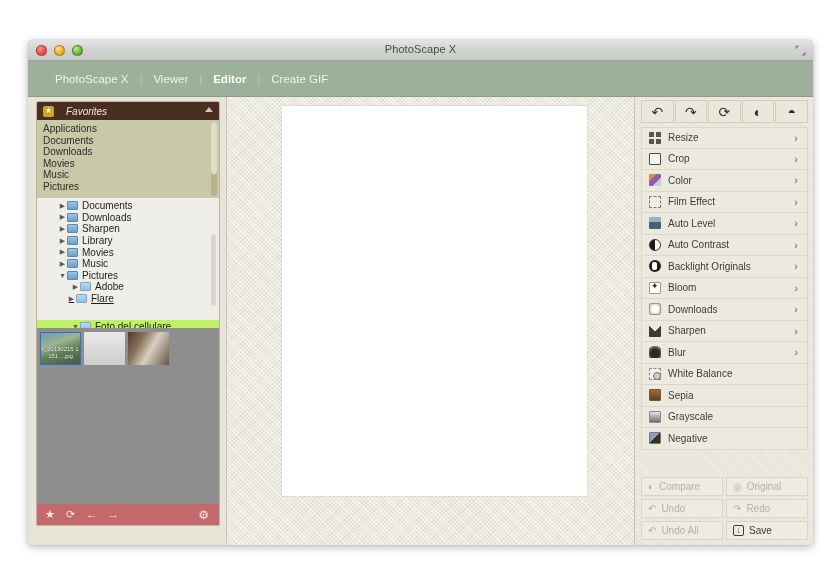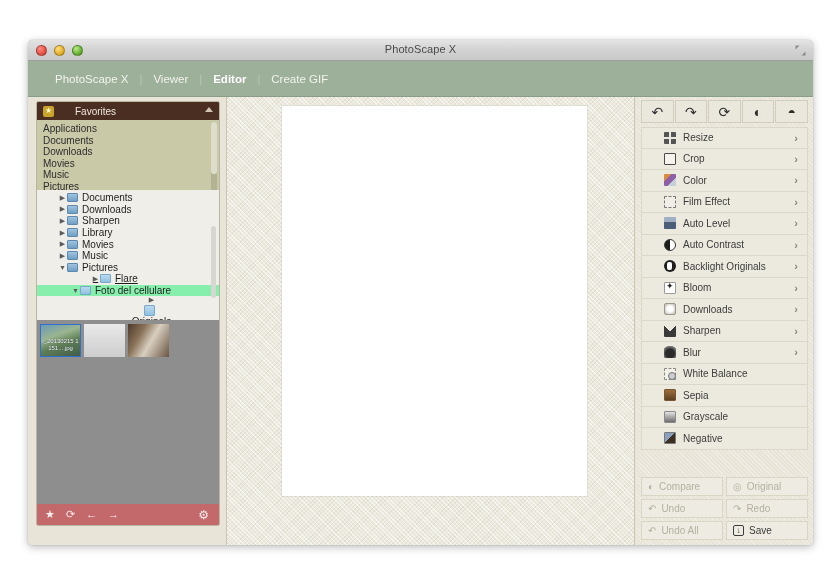--- a/index.html
+++ b/index.html
@@ -92,35 +92,36 @@
   }
   #fav-star {
     width: 11px; height: 11px;
     background: #c8a428;
     border-radius: 2px;
     display:flex;align-items:center;justify-content:center;
     font-size: 8px; color: #fff7d0; line-height:1;
   }
   #fav-label {
     font-size: 10px; color: #f0e7dc;
-    margin-left: 21px;
+    margin-left: 12px;
+    font-style: italic;
   }
   #fav-collapse {
     position: absolute; right: 6px; top: 5px;
     width: 0; height: 0;
     border-left: 4px solid transparent;
     border-right: 4px solid transparent;
     border-bottom: 5px solid #d2c4b5;
   }
   
   #fav-list {
     background: #c9c9a8;
     padding: 3px 0 4px 4px;
     position: relative;
-    height: 70px;
+    height: 78px;
   }
   .fav-item {
     font-size: 10px; color: #2c2c2c;
     line-height: 11.6px;
     padding-left: 2px;
   }
   #fav-scroll {
     position: absolute; right: 2px; top: 2px;
     width: 6px; height: 74px;
     background: #b3b394;
@@ -138,21 +139,21 @@
     height: 130px;
     overflow: hidden;
     padding-top: 2px;
   }
   .tree-row {
     height: 11.6px;
     display: flex; align-items: center;
     font-size: 10px; color: #1e1e1e;
     white-space: nowrap;
   }
-  .tree-row.highlight { background: #86efac; }
+  .tree-row.highlight { background: #bef264; margin-top: 16px; }
   .tw-arrow {
     width: 9px; display:inline-block; text-align:center;
     font-size: 7px; color: #5b5b5b; flex: 0 0 9px;
   }
   .tw-folder {
     width: 11px; height: 9px;
     margin-right: 4px;
     border-radius: 1px;
     flex: 0 0 11px;
   }
@@ -268,21 +269,21 @@
   }
   .rot-glyph { font-size: 14px; color: #2e2e2e; line-height: 1; }
 
   
   .tool-row {
     height: 21.5px;
     background: #eceadf;
     border: 1px solid #dcd8c9;
     border-top: none;
     display: flex; align-items: center;
-    padding-left: 22px;
+    padding-left: 7px;
     position: relative;
   }
   .tool-row:first-of-type { border-top: 1px solid #dcd8c9; }
   .tool-icon {
     width: 12px; height: 12px;
     margin-right: 7px;
     flex: 0 0 12px;
     border-radius: 1px;
   }
   .tool-label {
@@ -418,21 +419,26 @@
             <div class="tree-row" style="padding-left: 21px;">
               <span class="tw-arrow">▶</span>
               <span class="tw-folder blue"></span>
               <span>Music</span>
             </div>
             <div class="tree-row" style="padding-left: 21px;">
               <span class="tw-arrow">▼</span>
               <span class="tw-folder blue"></span>
               <span>Pictures</span>
             </div>
-            <div class="tree-row" style="padding-left: 54px; text-decoration: underline;">
+            <div class="tree-row" style="padding-left: 34px;">
+              <span class="tw-arrow">▶</span>
+              <span class="tw-folder plain"></span>
+              <span>Adobe</span>
+            </div>
+            <div class="tree-row" style="padding-left: 30px; text-decoration: underline;">
               <span class="tw-arrow">▶</span>
               <span class="tw-folder plain"></span>
               <span>Flare</span>
             </div>
             <div class="tree-row highlight" style="padding-left: 34px;">
               <span class="tw-arrow">▼</span>
               <span class="tw-folder plain"></span>
               <span>Foto del cellulare</span>
             </div>
             <div class="tree-row" style="padding-left: 47px; flex-direction: column;">

